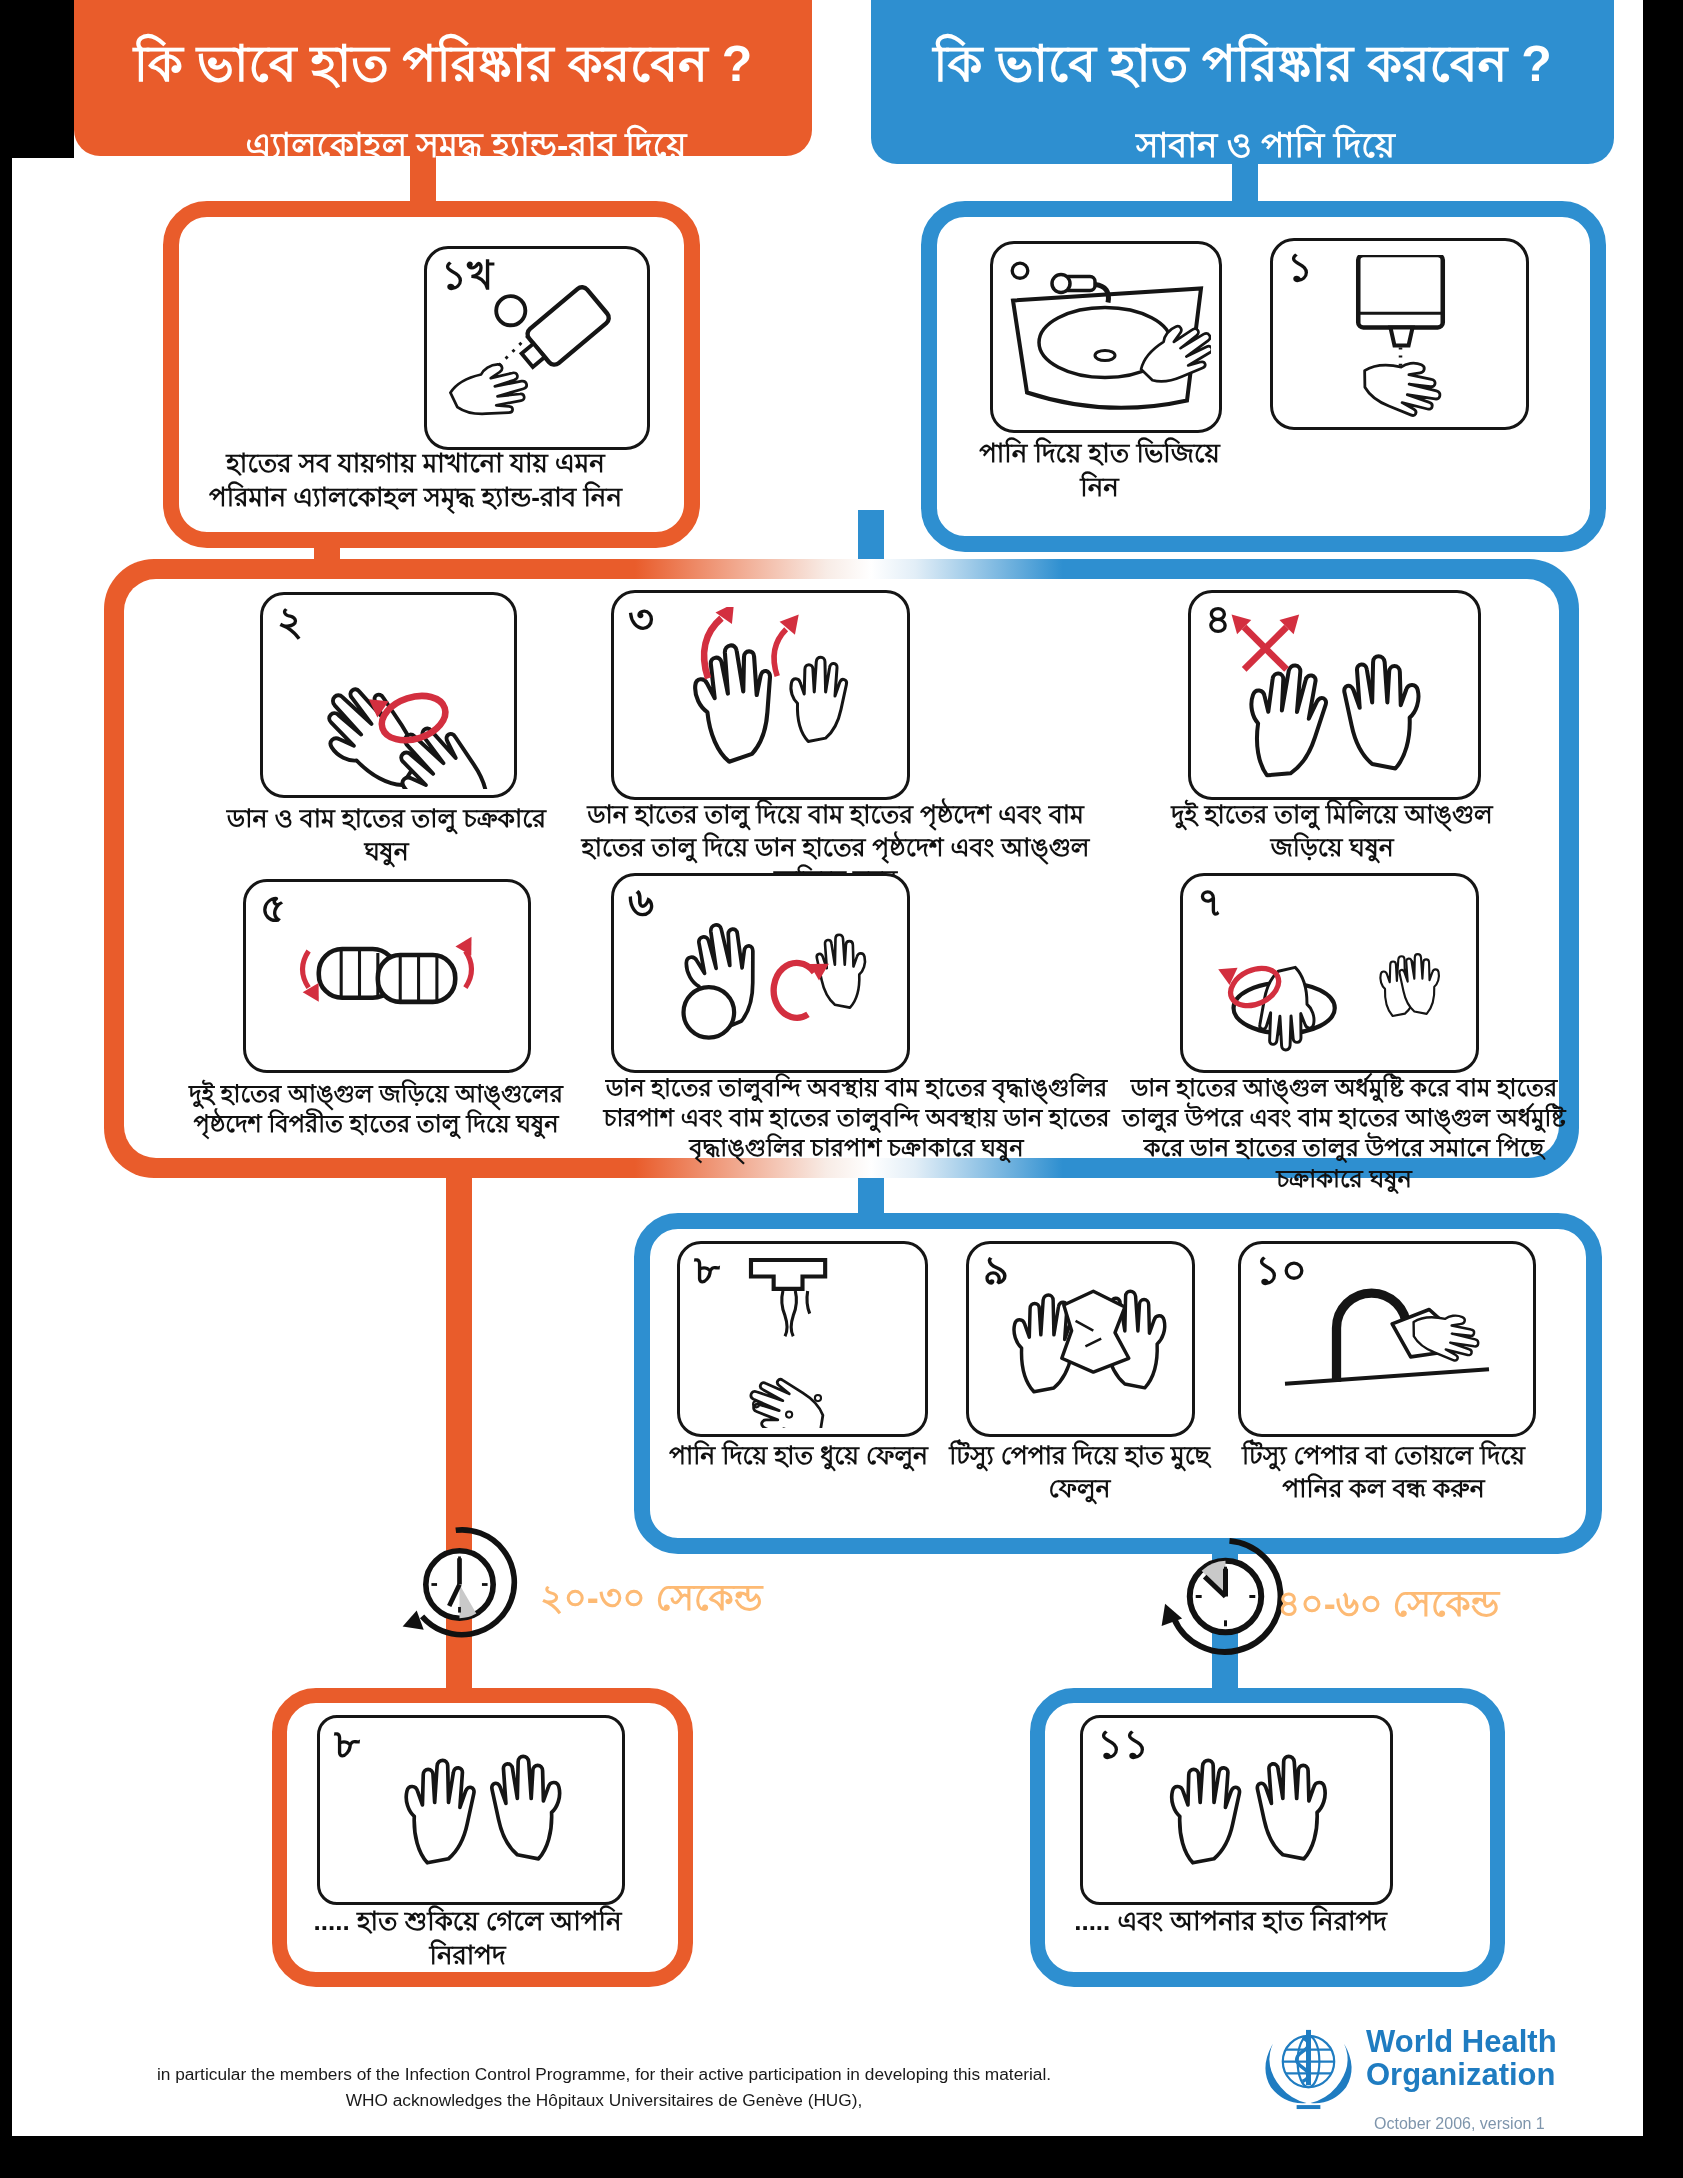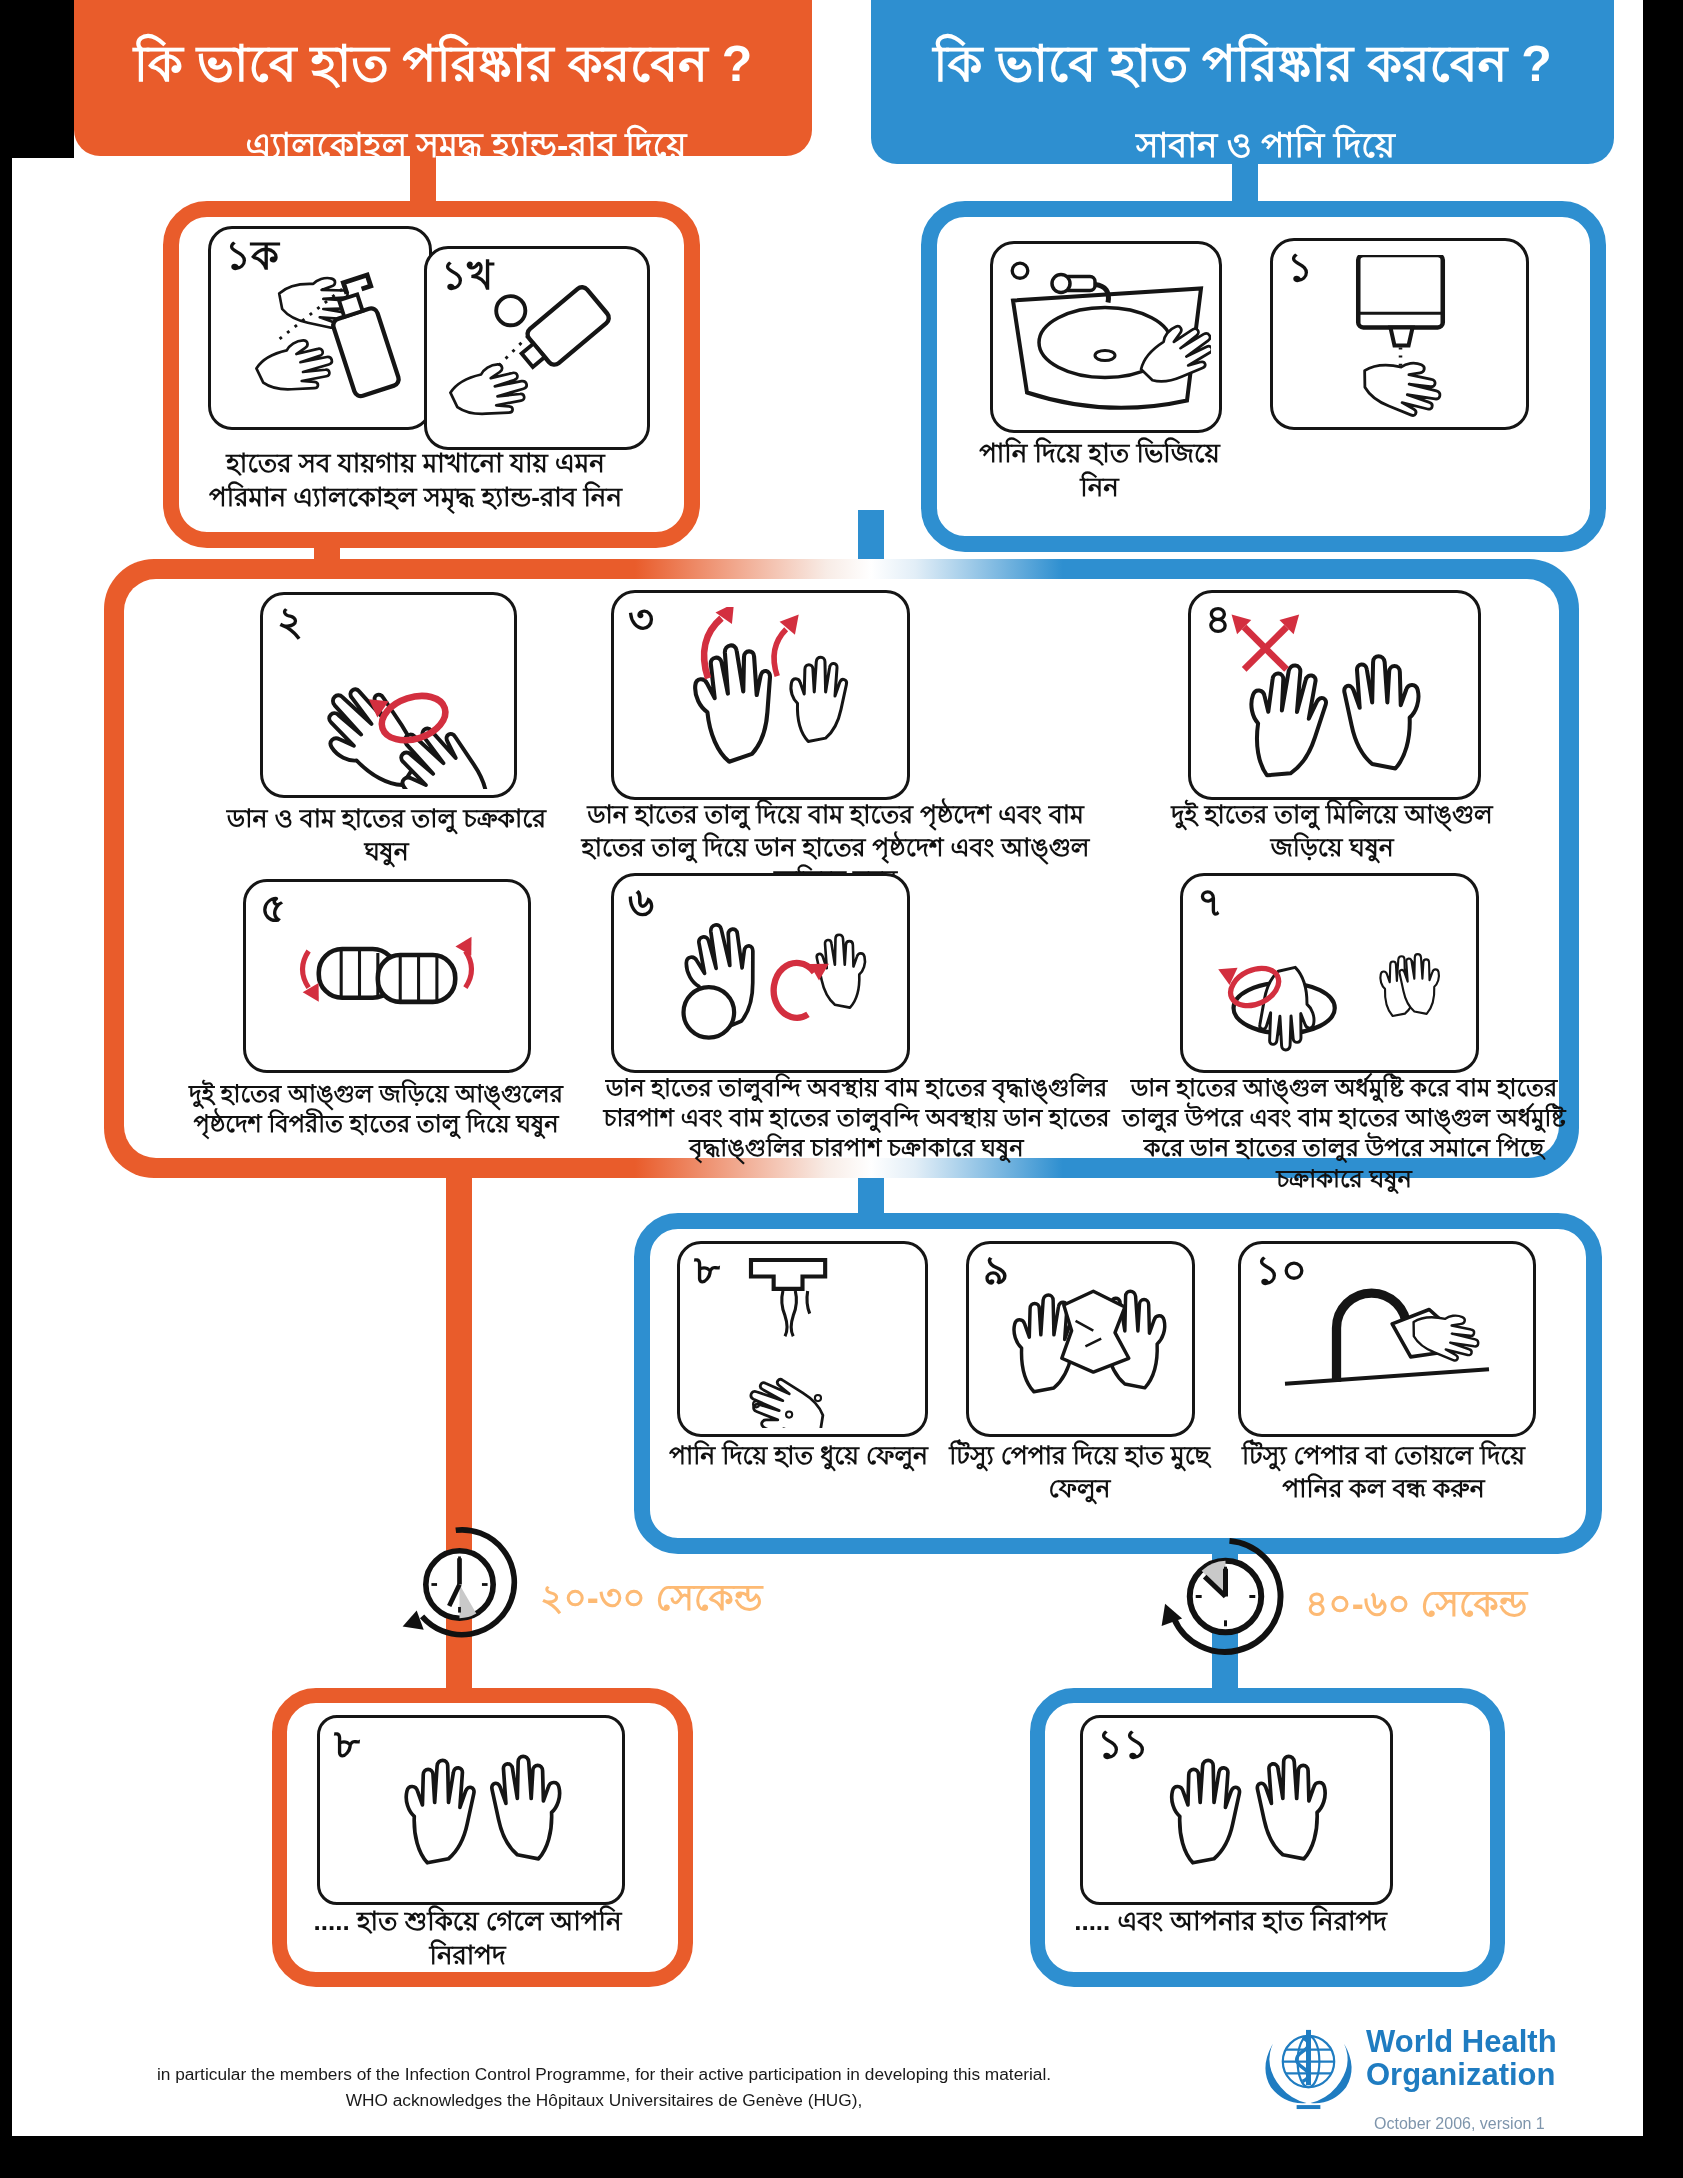--- a/index.html
+++ b/index.html
@@ -51,37 +51,20 @@
   <div class="hdr hdr-orange" style="left:74px;width:738px;height:156px;">
     <div class="t1">কি ভাবে হাত পরিষ্কার করবেন ?</div>
     <div class="t2">এ্যালকোহল সমৃদ্ধ হ্যান্ড-রাব দিয়ে</div>
   </div>
   <div class="hdr hdr-blue" style="left:871px;width:743px;height:164px;">
     <div class="t1">কি ভাবে হাত পরিষ্কার করবেন ?</div>
     <div class="t2">সাবান ও পানি দিয়ে</div>
   </div>
 
   <div class="bigbox o" style="left:163px;top:201px;width:505px;height:315px;">
-    <div class="panel" style="left:29px;top:9px;width:218px;height:198px;">
-      <div class="num">১ক</div>
-      <div class="art"><svg viewBox="0 0 210 165" preserveAspectRatio="xMidYMid meet" width="100%" height="100%">
-            <g transform="translate(150,22) rotate(90) scale(0.62)">
-              <path d="M33,141 C22,129 16,108 17,84 C10,78 5,65 8,53 c2,-8 11,-7 13,0 l6,17 1,-37 c0,-9 12,-9 12,0 l2,34 3,-45 c1,-9 13,-9 13,0 l1,45 6,-37 c1,-8 12,-7 11,1 l-3,42 7,-20 c3,-8 12,-5 10,3 l-8,37 c-4,19 -11,33 -23,43 z" fill="#fff" stroke="#151515" stroke-width="4.5" stroke-linejoin="round"></path>
-            </g>
-            <g transform="rotate(-18 150 95)">
-              <rect x="126" y="62" width="48" height="84" rx="7" fill="#fff" stroke="#151515" stroke-width="4.5"></rect>
-              <rect x="140" y="44" width="20" height="18" fill="#fff" stroke="#151515" stroke-width="4"></rect>
-              <path d="M150,40 v-12 h26 v12 h-10" stroke="#151515" fill="none" stroke-width="5"></path>
-            </g>
-            <path d="M128,38 L60,92" stroke="#151515" stroke-width="3" stroke-dasharray="3,7"></path>
-            <g transform="translate(118,78) rotate(75) scale(0.62)">
-              <path d="M33,141 C22,129 16,108 17,84 C10,78 5,65 8,53 c2,-8 11,-7 13,0 l6,17 1,-37 c0,-9 12,-9 12,0 l2,34 3,-45 c1,-9 13,-9 13,0 l1,45 6,-37 c1,-8 12,-7 11,1 l-3,42 7,-20 c3,-8 12,-5 10,3 l-8,37 c-4,19 -11,33 -23,43 z" fill="#fff" stroke="#151515" stroke-width="4.5" stroke-linejoin="round"></path>
-            </g>
-          </svg></div>
-    </div>
     <div class="panel" style="left:245px;top:29px;width:220px;height:198px;">
       <div class="num">১খ</div>
       <div class="art"><svg viewBox="0 0 210 165" preserveAspectRatio="xMidYMid meet" width="100%" height="100%">
             <g transform="rotate(-130 128 62)">
               <rect x="104" y="34" width="46" height="78" rx="7" fill="#fff" stroke="#151515" stroke-width="4.5"></rect>
               <rect x="118" y="18" width="18" height="16" fill="#fff" stroke="#151515" stroke-width="4"></rect>
             </g>
             <circle cx="78" cy="40" r="15" fill="#fff" stroke="#151515" stroke-width="4"></circle>
             <path d="M96,66 L66,96" stroke="#151515" stroke-width="3" stroke-dasharray="3,7"></path>
             <g transform="translate(95,82) rotate(75) scale(0.62)">
@@ -287,21 +270,21 @@
     <polygon points="0,-11 20,0 0,11" transform="translate(16,96) rotate(250)" fill="#111"></polygon>
     <circle cx="70" cy="70" r="36" fill="#fff" stroke="#111" stroke-width="6"></circle>
     <path d="M70,70 L70,34 A36,36 0 0 0 46,44 z" fill="#c9c9c9"></path>
     <line x1="70" y1="40" x2="70" y2="46" stroke="#111" stroke-width="3"></line>
     <line x1="100" y1="70" x2="94" y2="70" stroke="#111" stroke-width="3"></line>
     <line x1="70" y1="100" x2="70" y2="94" stroke="#111" stroke-width="3"></line>
     <line x1="40" y1="70" x2="46" y2="70" stroke="#111" stroke-width="3"></line>
     <line x1="70" y1="70" x2="70" y2="42" stroke="#111" stroke-width="5"></line>
     <line x1="70" y1="70" x2="49" y2="50" stroke="#111" stroke-width="5"></line>
   </svg>
-  <div class="timer-label" style="left:1305px;top:1576px;">৪০-৬০ সেকেন্ড</div>
+  <div class="timer-label" style="left:1277px;top:1576px;">৪০-৬০ সেকেন্ড</div>
 
   <div class="bigbox o" style="left:272px;top:1688px;width:391px;height:269px;border-width:15px;">
     <div class="panel" style="left:30px;top:12px;width:302px;height:184px;border-radius:20px;">
       <div class="num">৮</div>
       <div class="art"><svg viewBox="0 0 210 165" preserveAspectRatio="xMidYMid meet" width="100%" height="100%">
             <g transform="translate(34,16) scale(0.82)">
               <path d="M33,141 C22,129 16,108 17,84 C10,78 5,65 8,53 c2,-8 11,-7 13,0 l6,17 1,-37 c0,-9 12,-9 12,0 l2,34 3,-45 c1,-9 13,-9 13,0 l1,45 6,-37 c1,-8 12,-7 11,1 l-3,42 7,-20 c3,-8 12,-5 10,3 l-8,37 c-4,19 -11,33 -23,43 z" fill="#fff" stroke="#151515" stroke-width="4.5" stroke-linejoin="round"></path>
             </g>
             <g transform="translate(200,12) scale(-0.82,0.82)">
               <path d="M33,141 C22,129 16,108 17,84 C10,78 5,65 8,53 c2,-8 11,-7 13,0 l6,17 1,-37 c0,-9 12,-9 12,0 l2,34 3,-45 c1,-9 13,-9 13,0 l1,45 6,-37 c1,-8 12,-7 11,1 l-3,42 7,-20 c3,-8 12,-5 10,3 l-8,37 c-4,19 -11,33 -23,43 z" fill="#fff" stroke="#151515" stroke-width="4.5" stroke-linejoin="round"></path>

